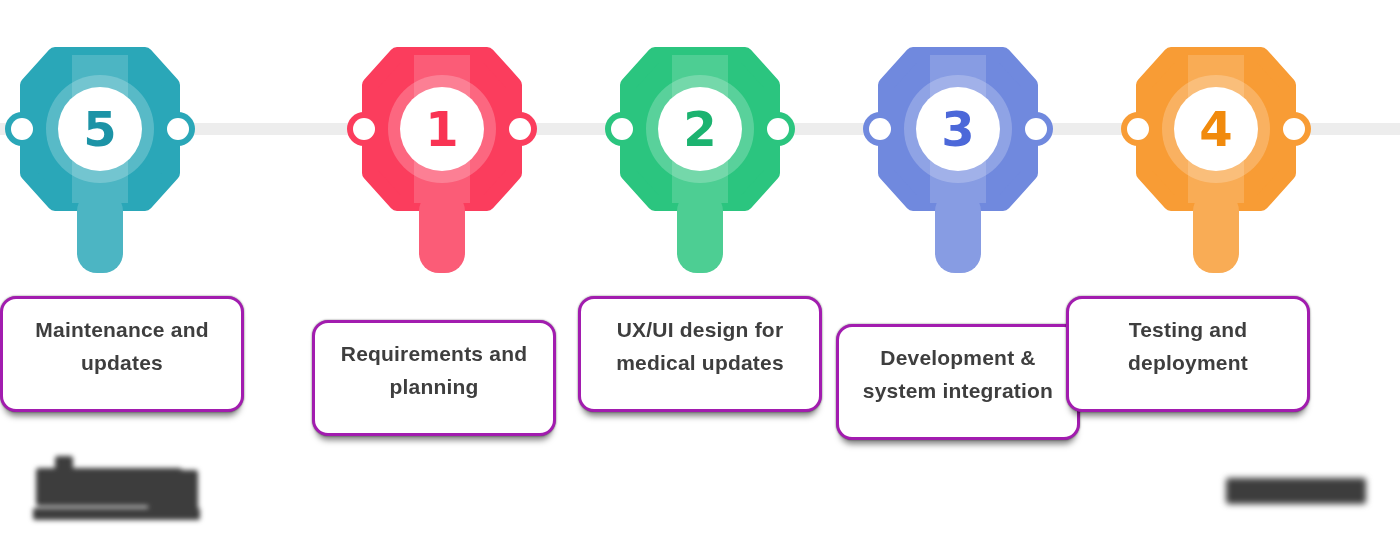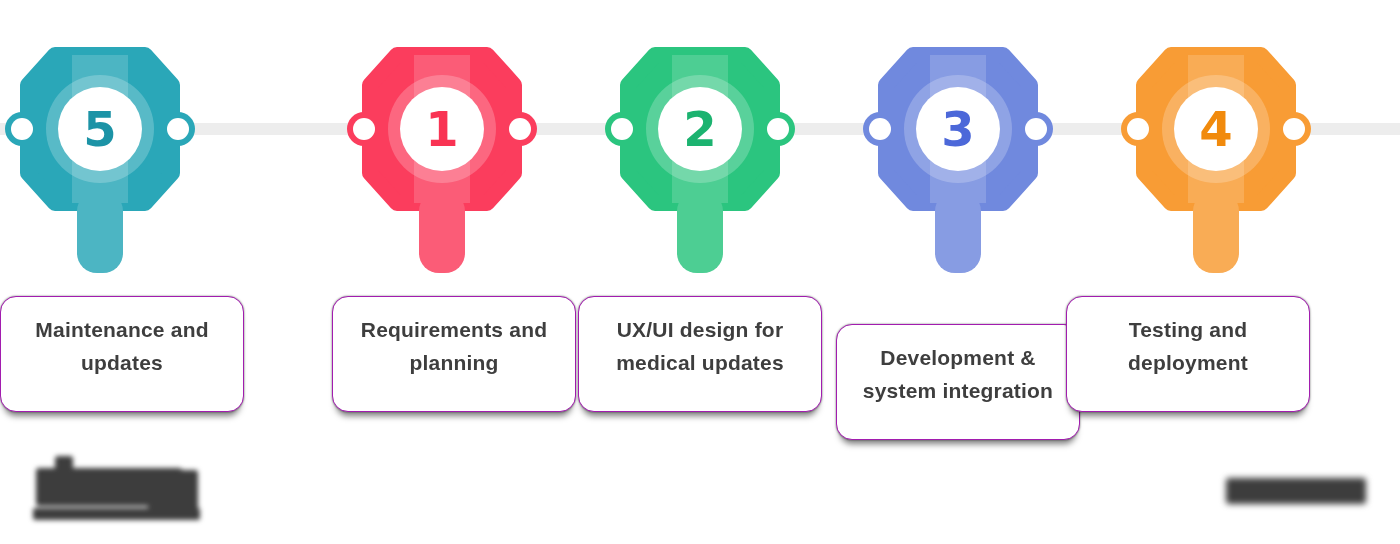--- a/index.html
+++ b/index.html
@@ -11,26 +11,26 @@
   .marker{position:absolute;top:41px;width:200px;height:235px;}
   .marker:nth-of-type(1){left:84px;}
   .marker:nth-of-type(2){left:342px;}
   .marker:nth-of-type(3){left:600px;}
   .marker:nth-of-type(4){left:858px;}
   .marker:nth-of-type(5){left:1116px;}
   .marker svg{display:block;}
   .num{font-family:"DejaVu Sans","Liberation Sans",sans-serif;font-weight:bold;font-size:48px;}
   
   .card{position:absolute;top:296px;width:244px;height:116px;background:#ffffff;
-        border:1px solid #a21caf;border-radius:16px;box-sizing:border-box;
+        border:3px solid #a21caf;border-radius:16px;box-sizing:border-box;
         display:flex;align-items:center;justify-content:center;text-align:center;
         padding:0 12px 14px 12px;
         box-shadow:0 8px 6px -4px rgba(0,0,0,0.5), 0 0 2px rgba(0,0,0,0.55);}
   .card:nth-of-type(6){left:62px;}
-  .card:nth-of-type(7){left:332px;}
+  .card:nth-of-type(7){left:312px;margin-top:24px;}
   .card:nth-of-type(8){left:578px;}
   .card:nth-of-type(9){left:836px;margin-top:28px;}
   .card:nth-of-type(10){left:1066px;}
   .card-label{font-size:21px;line-height:1.55;font-weight:600;color:#3E3E3E;letter-spacing:.2px;}
   
   .wm{position:absolute;filter:blur(2.4px);}
   .wm div{position:absolute;background:#3d3d3d;border-radius:3px;}
   .wm-left{left:30px;top:448px;width:180px;height:80px;}
   .wm-left .b1{left:25px;top:8px;width:18px;height:22px;}
   .wm-left .b2{left:6px;top:20px;width:146px;height:38px;}

